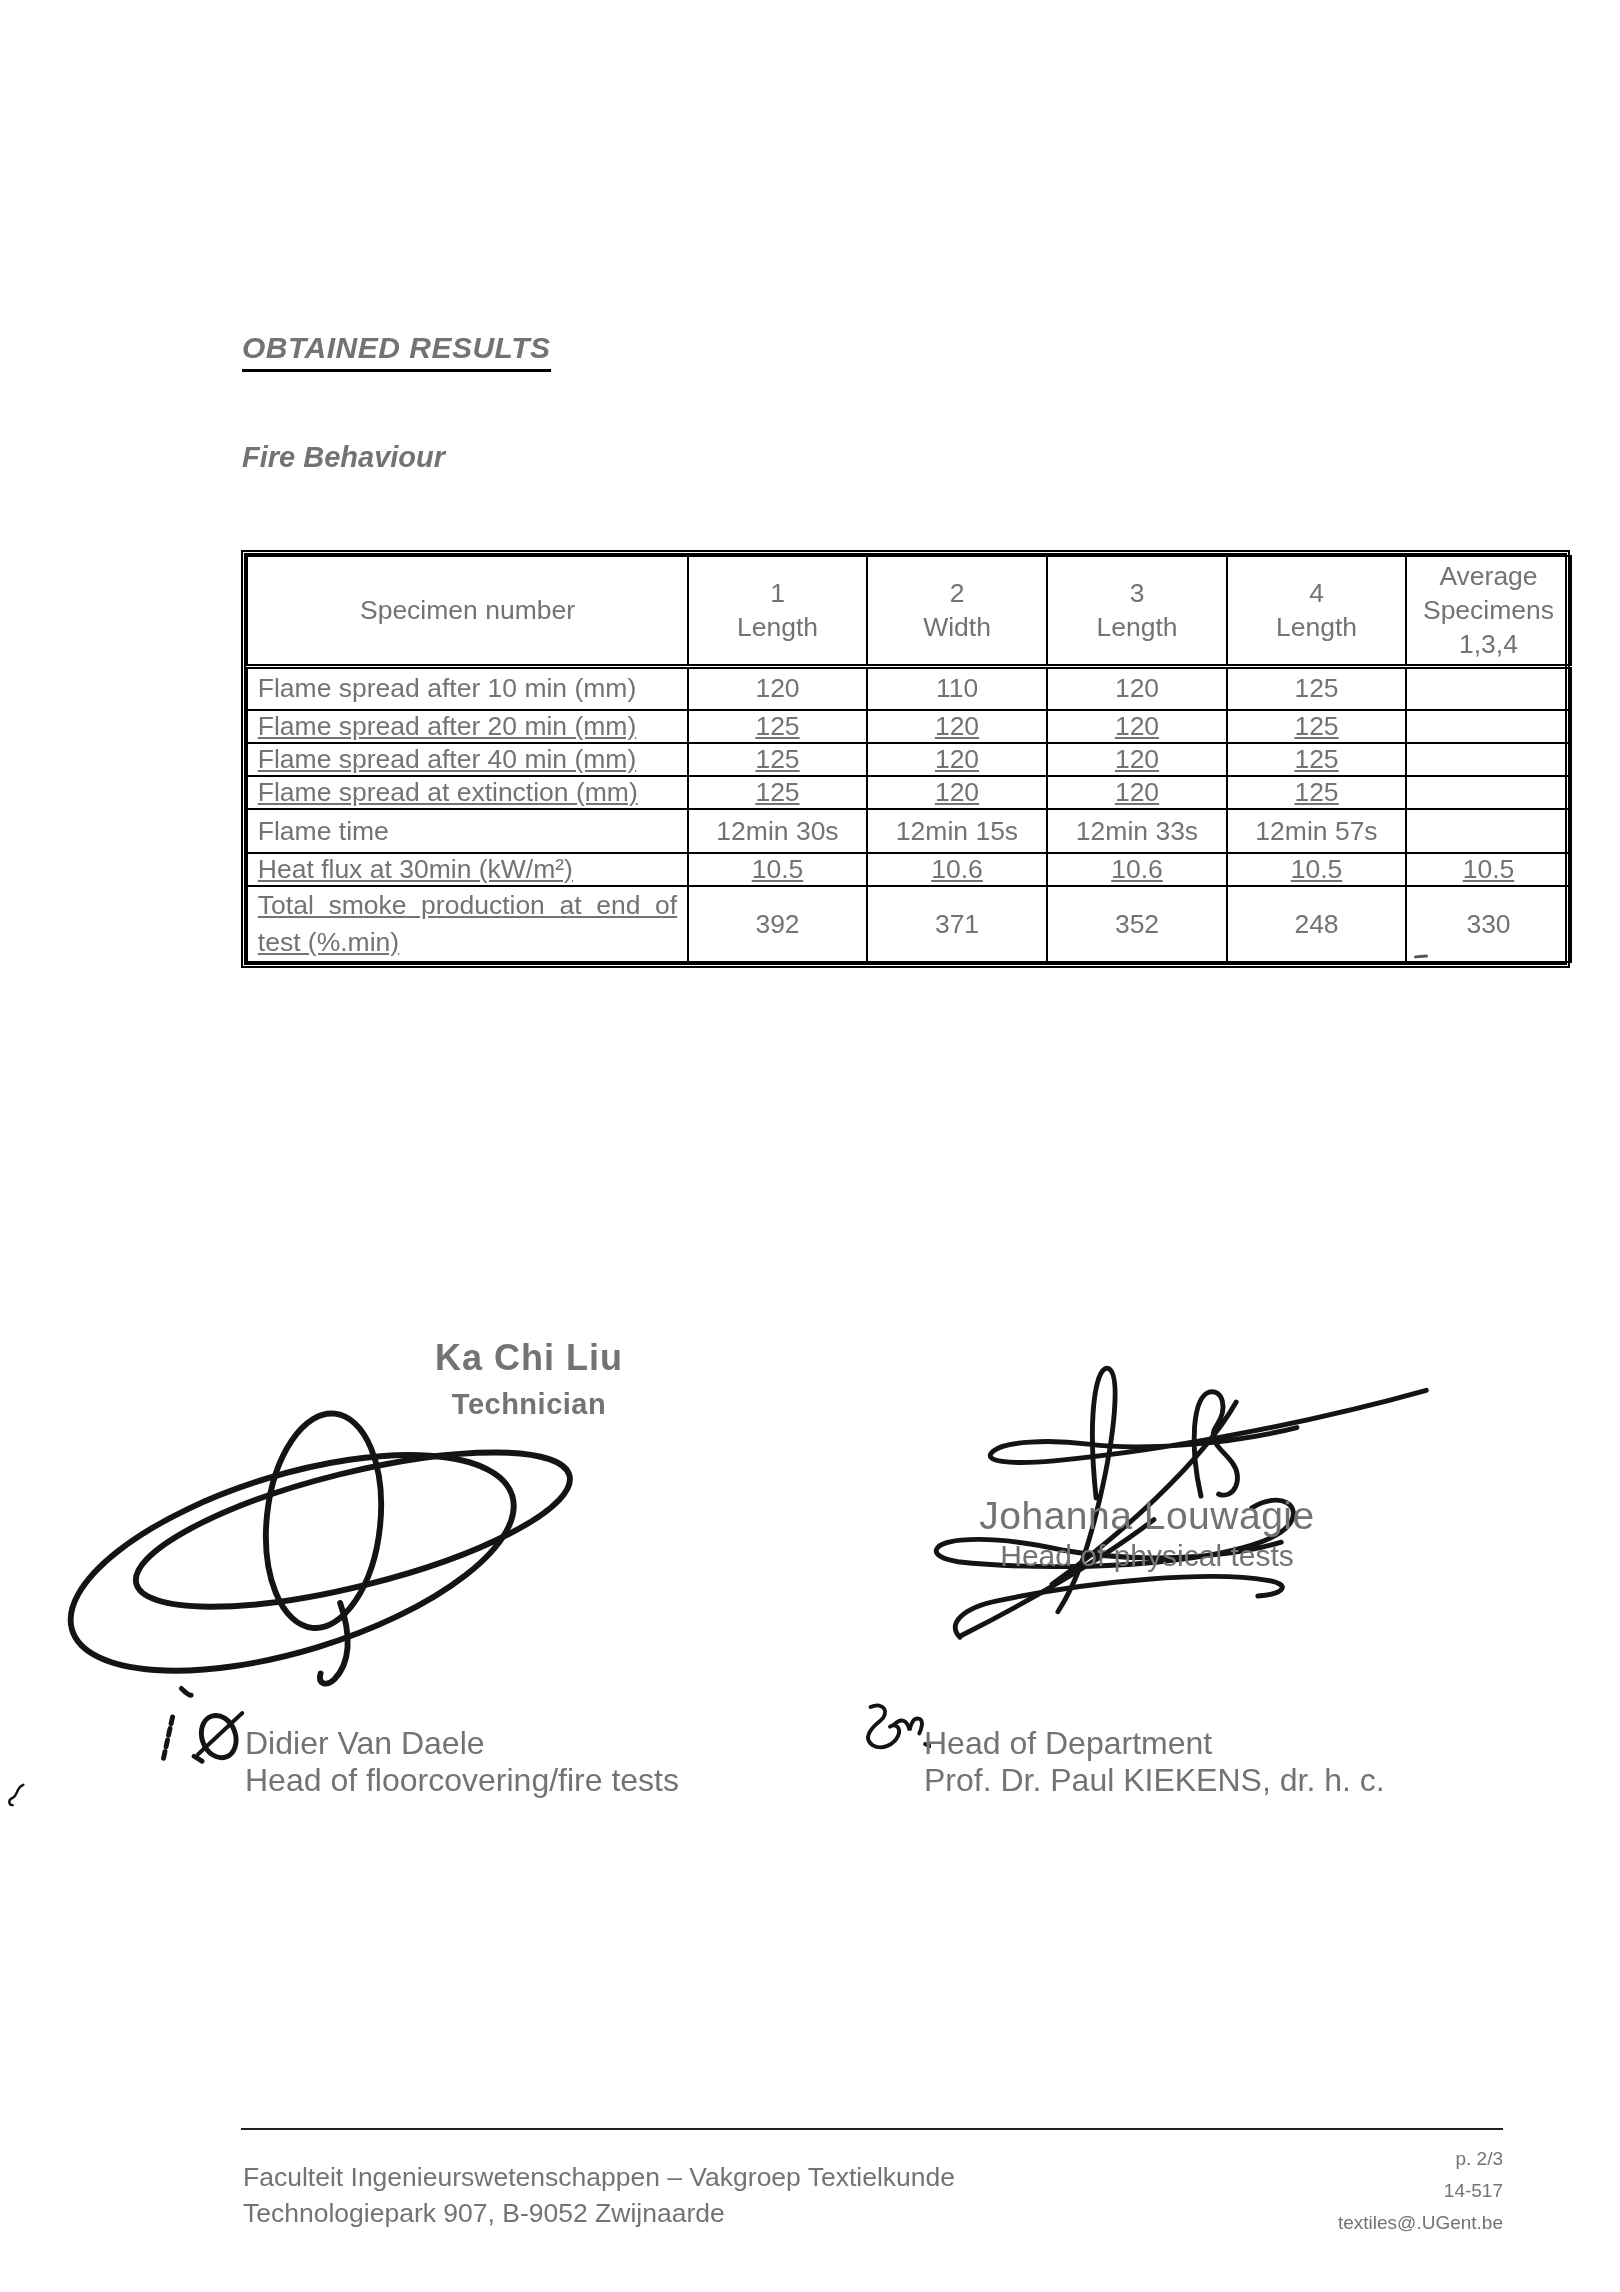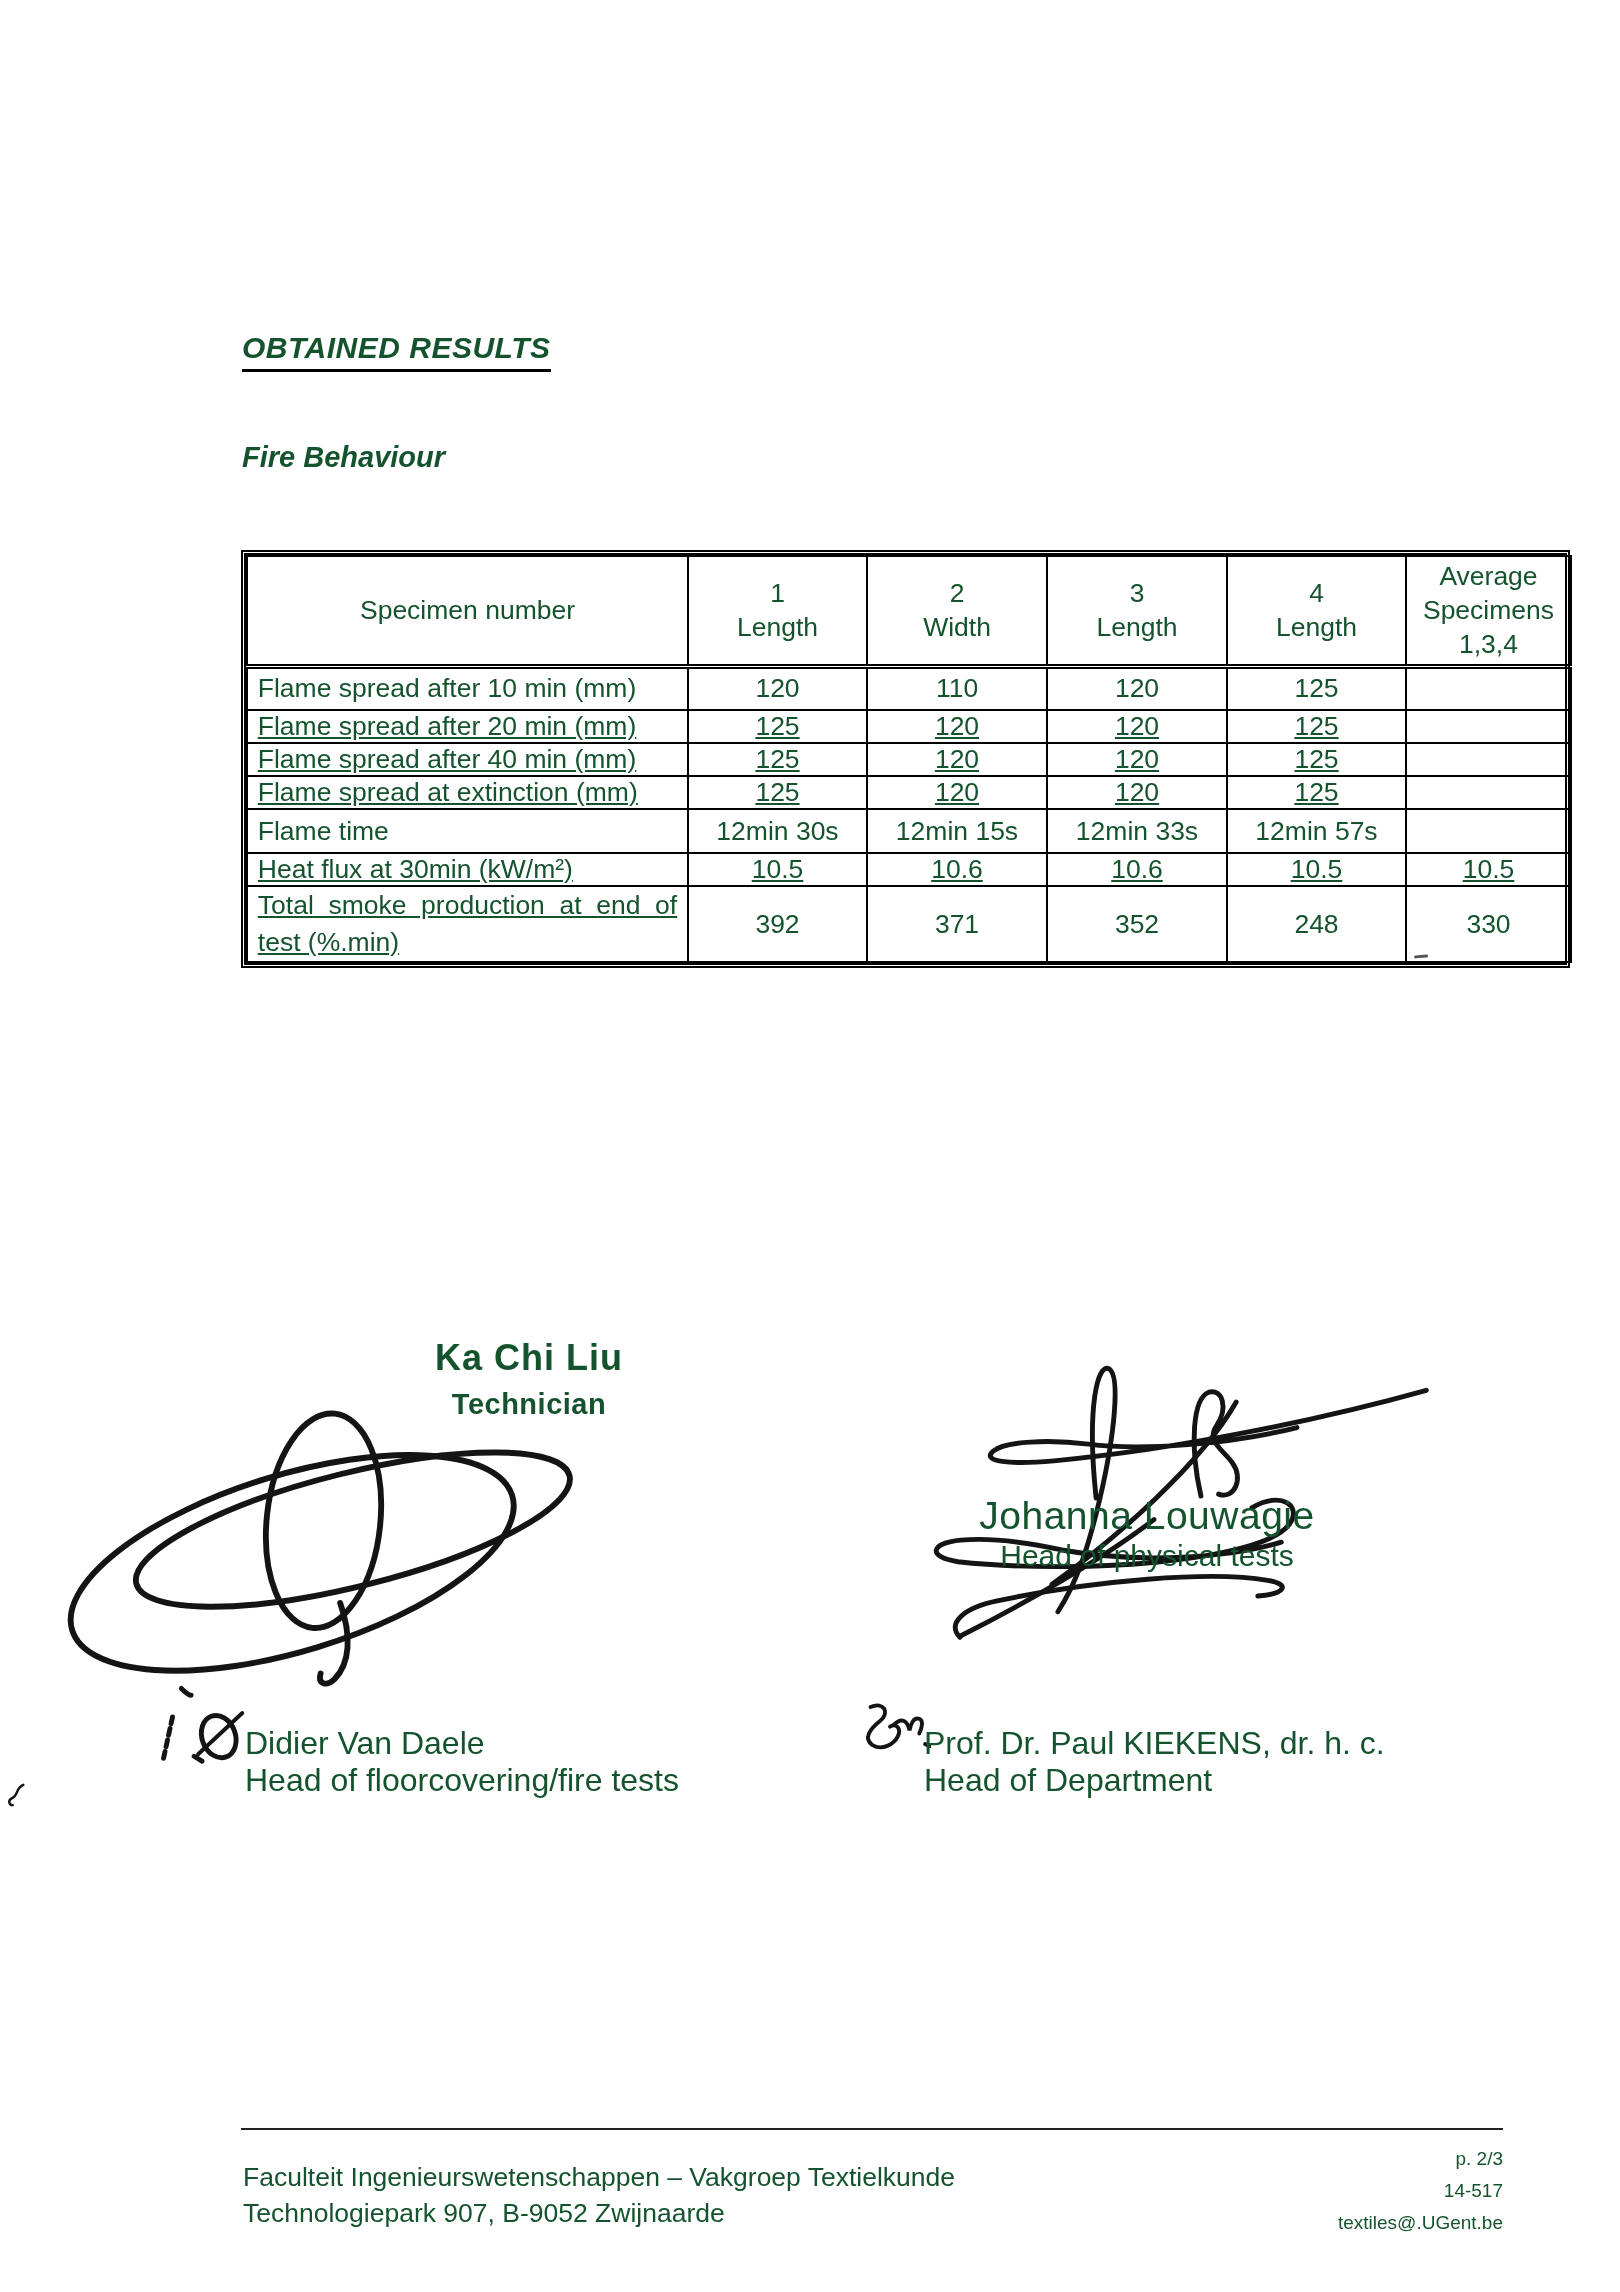--- a/index.html
+++ b/index.html
@@ -1,18 +1,18 @@
 <!DOCTYPE html>
 <html><head>
 <meta charset="utf-8">
 <style>
   html,body{margin:0;padding:0;background:#e8e8e8;}
   .page{
     position:relative;width:1620px;height:2293px;background:#ffffff;
-    font-family:"Liberation Sans","DejaVu Sans",sans-serif;color:#14532d;overflow:hidden;
+    font-family:"Liberation Sans","DejaVu Sans",sans-serif;color:#737373;overflow:hidden;
   }
   
   .section-title{
     position:absolute;left:242px;top:331px;
     font-size:30px;font-weight:700;font-style:italic;letter-spacing:0.5px;
     border-bottom:3.9px solid #000;padding-bottom:3.9px;display:inline-block;
   }
   .subsection-title{
     position:absolute;left:242px;top:441px;
     font-size:29px;font-weight:700;font-style:italic;
@@ -205,22 +205,22 @@
     <div class="tt">Head of physical tests</div>
   </div>
 
   <svg class="sig" style="left:851px;top:1699px;" width="80" height="61" viewBox="0 0 82 62">
     <path d="M 20,8 C 34,2 40,14 30,22 C 20,30 12,40 22,47 C 32,53 44,46 48,38 C 52,30 46,24 40,28" stroke-width="4"></path>
     <path d="M 44,26 C 52,18 58,22 60,32 C 61,26 64,18 70,20 C 75,22 72,31 70,35" stroke-width="4"></path>
     <path d="M 76,46 l 5,2" stroke-width="4"></path>
   </svg>
 
   <div class="signer signer-right">
+    <div>Head of Department</div>
     <div>Prof. Dr. Paul KIEKENS, dr. h. c.</div>
-    <div>Head of Department</div>
   </div>
 
   <div class="footer-rule"></div>
   <div class="footer-left">
     <div>Faculteit Ingenieurswetenschappen – Vakgroep Textielkunde</div>
     <div>Technologiepark 907, B-9052 Zwijnaarde</div>
   </div>
   <div class="footer-right">
     <div>p. 2/3</div>
     <div>14-517</div>

